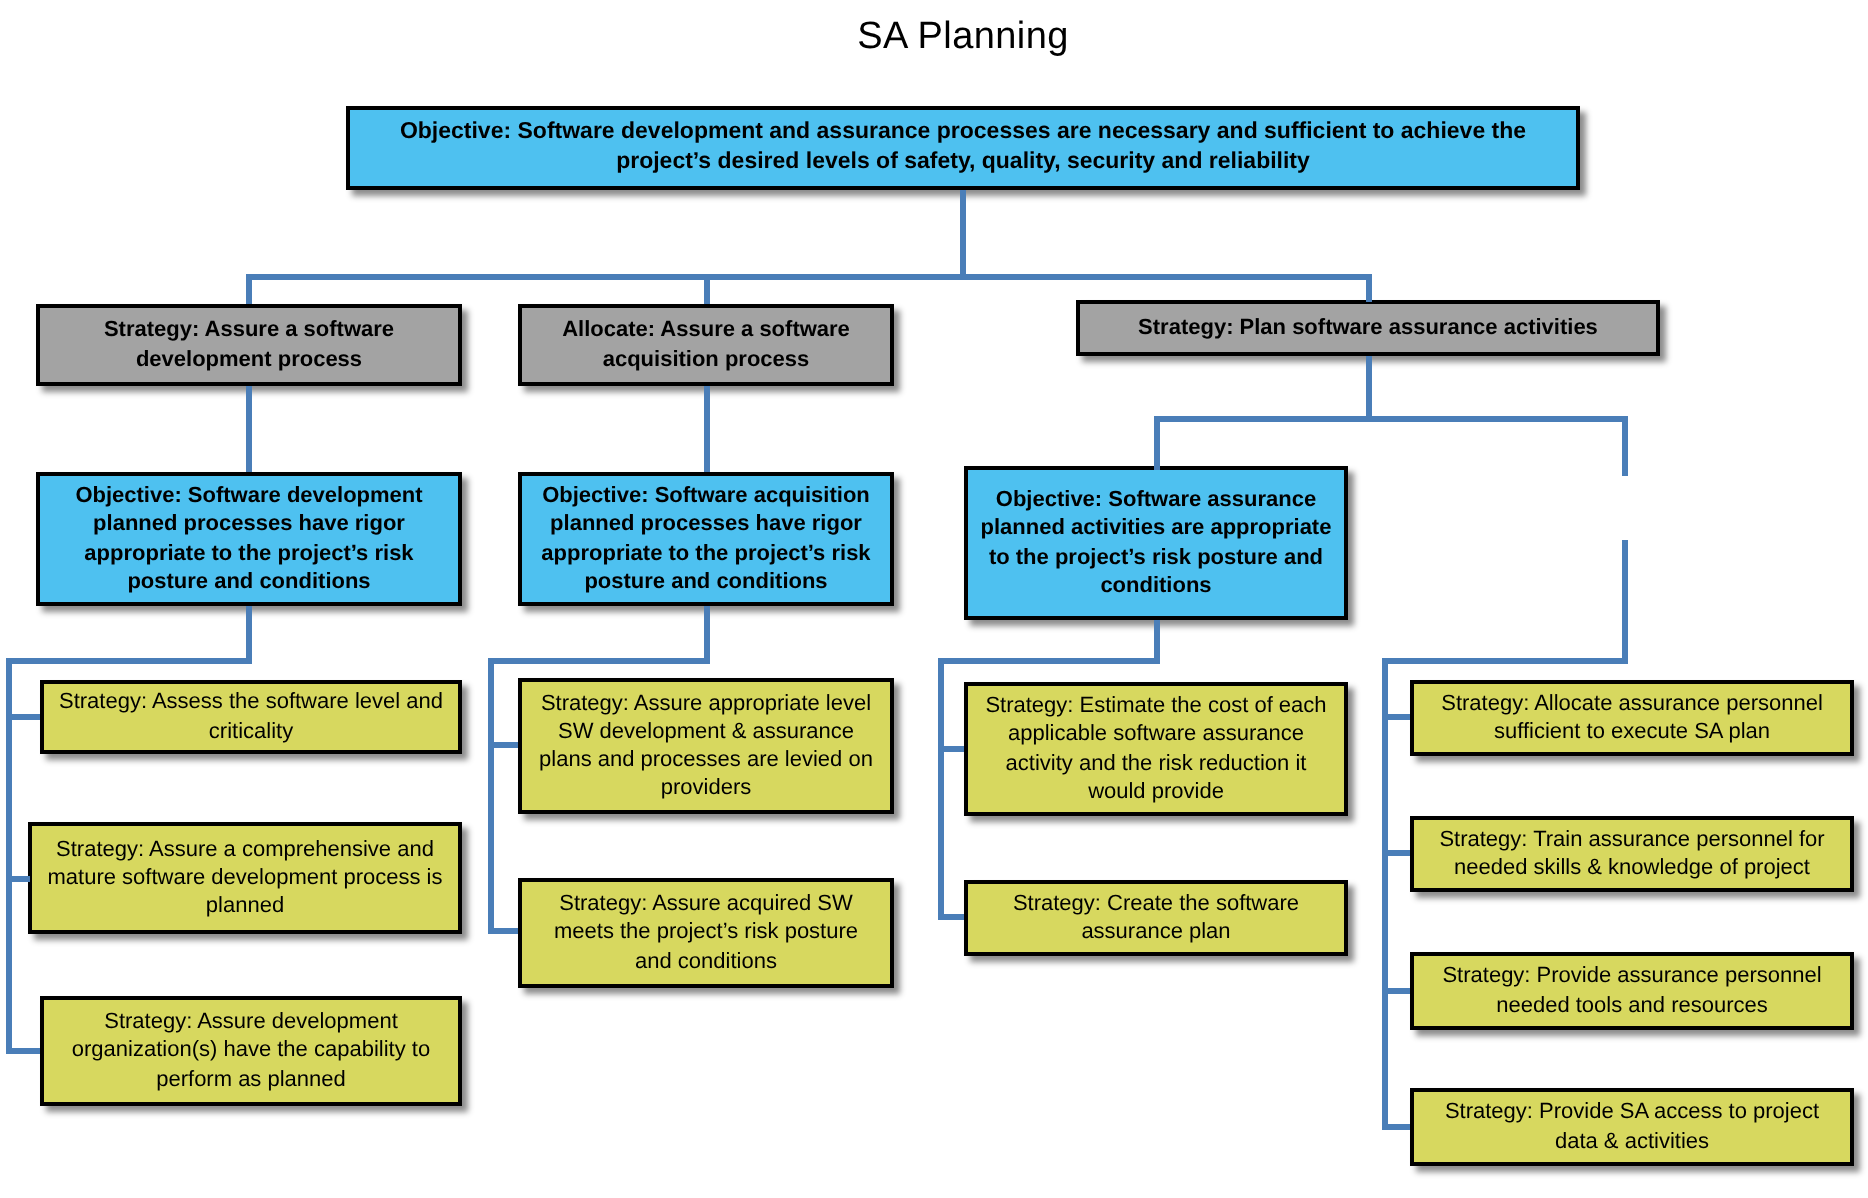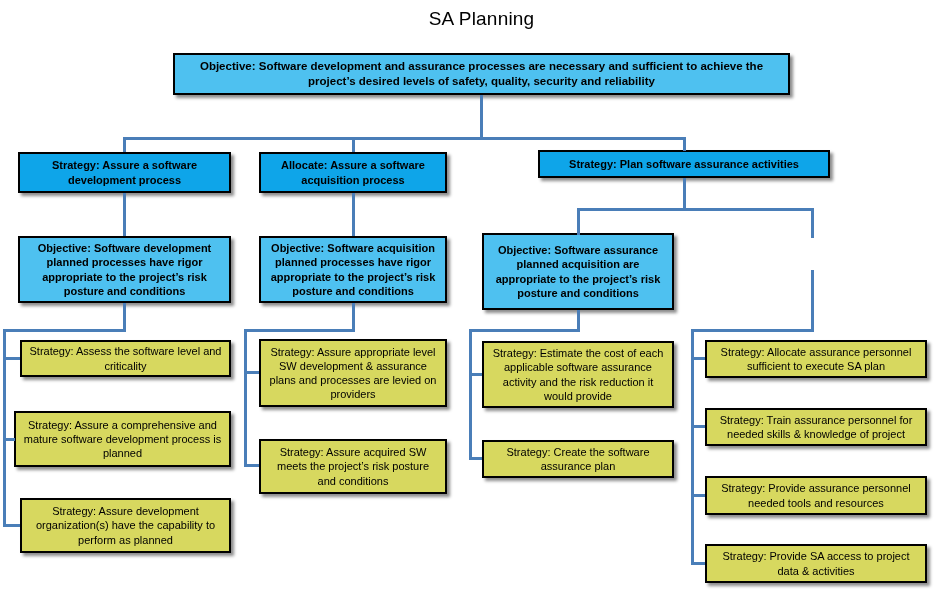--- a/index.html
+++ b/index.html
@@ -12,21 +12,21 @@
     font-size:19px;font-weight:400;letter-spacing:.2px;
   }
   .box{
     position:absolute;box-sizing:border-box;
     display:flex;align-items:center;justify-content:center;text-align:center;
     border:2px solid #000;padding:2px 6px;
     box-shadow:3px 3px 3px rgba(0,0,0,.45);
     line-height:1.28;
   }
   .blue{background:#4EC1F0;font-weight:bold;font-size:11px;}
-  .yellow{background:#0ea5e9;font-weight:bold;font-size:11px;}
+  .yellow{background:#a3a3a3;font-weight:bold;font-size:11px;}
   .leaf{background:#D7D85F;font-weight:400;font-size:11px;}
   .root{font-size:11.5px;}
   .ln{position:absolute;background:#4A7EB8;}
 </style>
 </head>
 <body>
 
 <div class="canvas">
 
   <div class="title">SA Planning</div>
@@ -45,21 +45,21 @@
     <span>Strategy:  Plan software assurance activities</span>
   </div>
 
   <div class="box blue" style="left:18px;top:236px;width:213px;height:67px">
     <span>Objective: Software development planned processes have rigor appropriate to the project’s risk posture and conditions</span>
   </div>
   <div class="box blue" style="left:259px;top:236px;width:188px;height:67px">
     <span>Objective: Software acquisition planned processes have rigor appropriate to the project’s risk posture and conditions</span>
   </div>
   <div class="box blue" style="left:482px;top:233px;width:192px;height:77px">
-    <span>Objective: Software assurance planned acquisition are appropriate to the project’s risk posture and conditions</span>
+    <span>Objective: Software assurance planned activities are appropriate to the project’s risk posture and conditions</span>
   </div>
 
   <div class="box leaf" style="left:20px;top:340px;width:211px;height:37px">
     <span>Strategy:  Assess the software level and criticality</span>
   </div>
   <div class="box leaf" style="left:14px;top:411px;width:217px;height:56px">
     <span>Strategy: Assure a comprehensive and mature software development process is planned</span>
   </div>
   <div class="box leaf" style="left:20px;top:498px;width:211px;height:55px">
     <span>Strategy: Assure development organization(s) have the capability to perform as planned</span>

